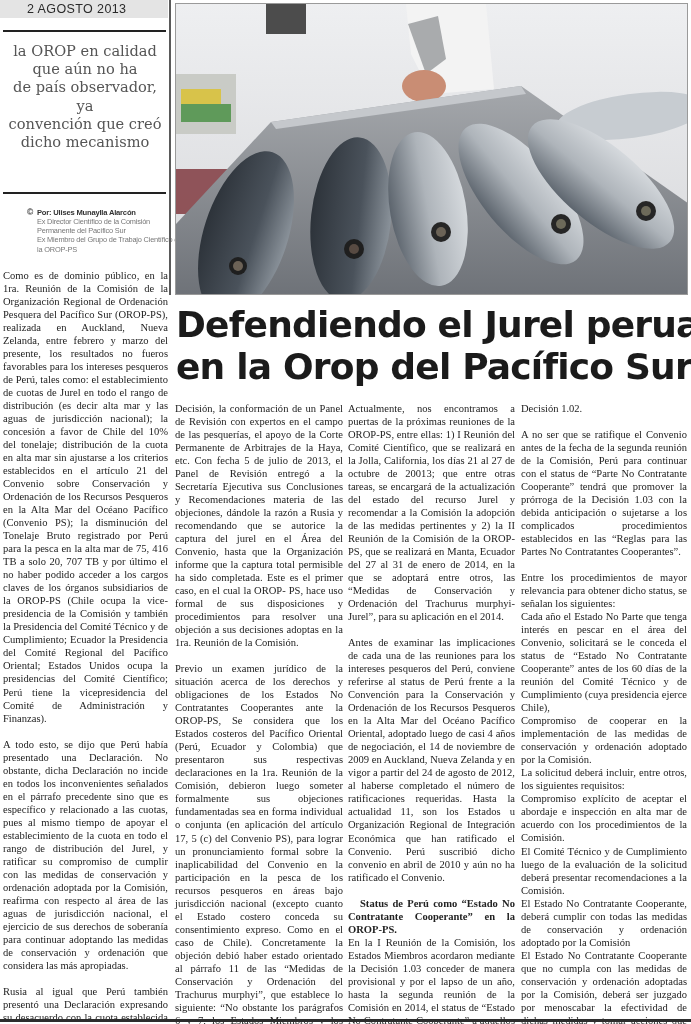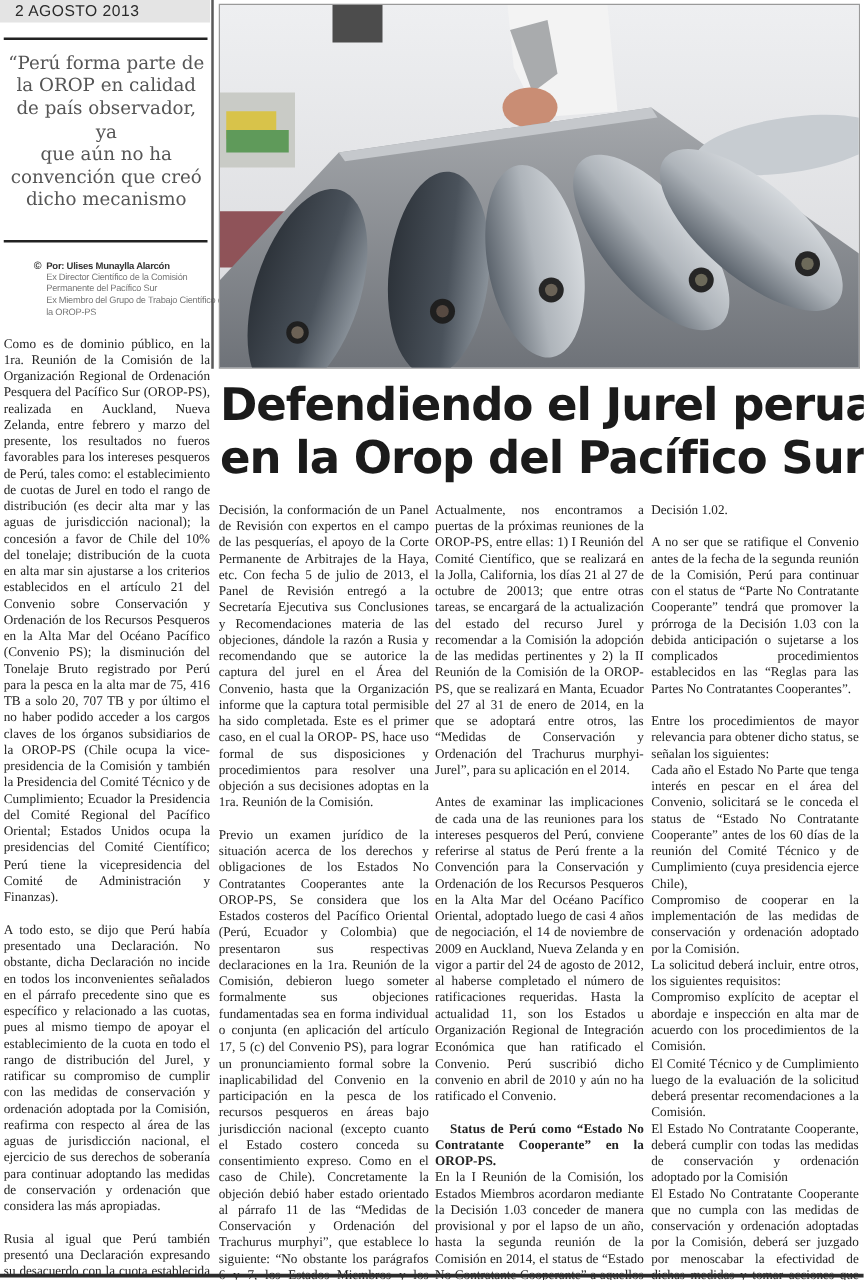--- a/index.html
+++ b/index.html
@@ -4,21 +4,21 @@
 <style>
   * { box-sizing: border-box; margin: 0; padding: 0; }
   html, body { width: 691px; height: 1024px; background: #ffffff; overflow: hidden; }
   body { position: relative; font-family: "Liberation Serif", "DejaVu Serif", serif; color: #1d1d1d; }
 
   
   .date-bar {
     position: absolute; left: 0; top: 0; width: 168px; height: 18px;
     background: #e4e4e4; color: #2a2a2a;
     font-family: "Liberation Sans", "DejaVu Sans", sans-serif; font-size: 12.5px;
-    padding: 2px 0 0 12px; letter-spacing: 0.4px;
+    padding: 2px 0 0 27px; letter-spacing: 0.4px;
   }
   .rule { position: absolute; left: 3px; width: 163px; height: 2px; background: #222; }
   .pullquote {
     position: absolute; left: 4px; top: 42px; width: 162px;
     font-family: "DejaVu Serif", "Liberation Serif", serif; font-size: 14.6px;
     line-height: 18.2px; text-align: center; color: #555;
   }
   .byline { position: absolute; left: 3px; top: 207px; width: 165px;
     font-family: "Liberation Sans", "DejaVu Sans", sans-serif; margin-left: 24px; }
   .byline .author { font-size: 7.6px; font-weight: bold; color: #333; letter-spacing: -0.2px; }
@@ -57,24 +57,23 @@
   }
   .bottom-rule { position: absolute; left: 0; top: 1019px; width: 691px; height: 3px; background: #2d2d2d; }
 </style>
 </head>
 <body>
 
 <div class="date-bar">2 AGOSTO 2013</div>
 <div class="rule" style="top:30px"></div>
 
 <div class="pullquote">
-  <div>“Perú forma parte de</div>
   <div>la OROP en calidad</div>
+  <div>que aún no ha</div>
   <div>de país observador, ya</div>
-  <div>que aún no ha</div>
   <div>convención que creó</div>
   <div>dicho mecanismo</div>
 </div>
 
 <div class="rule" style="top:192px"></div>
 
 <div class="byline">
   <div class="author">
     <span class="copy">©</span>
     <span>Por: Ulises Munaylla Alarcón</span>

